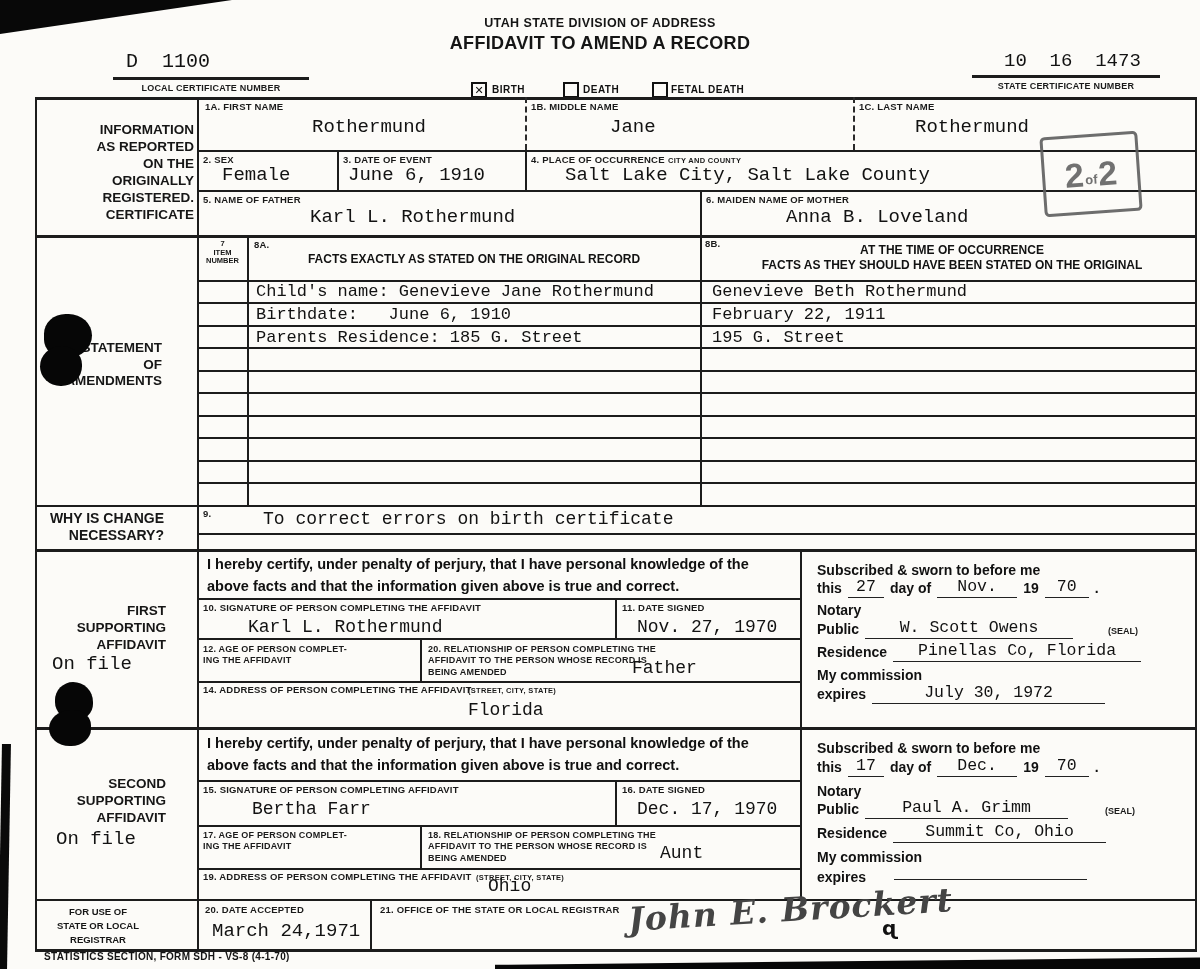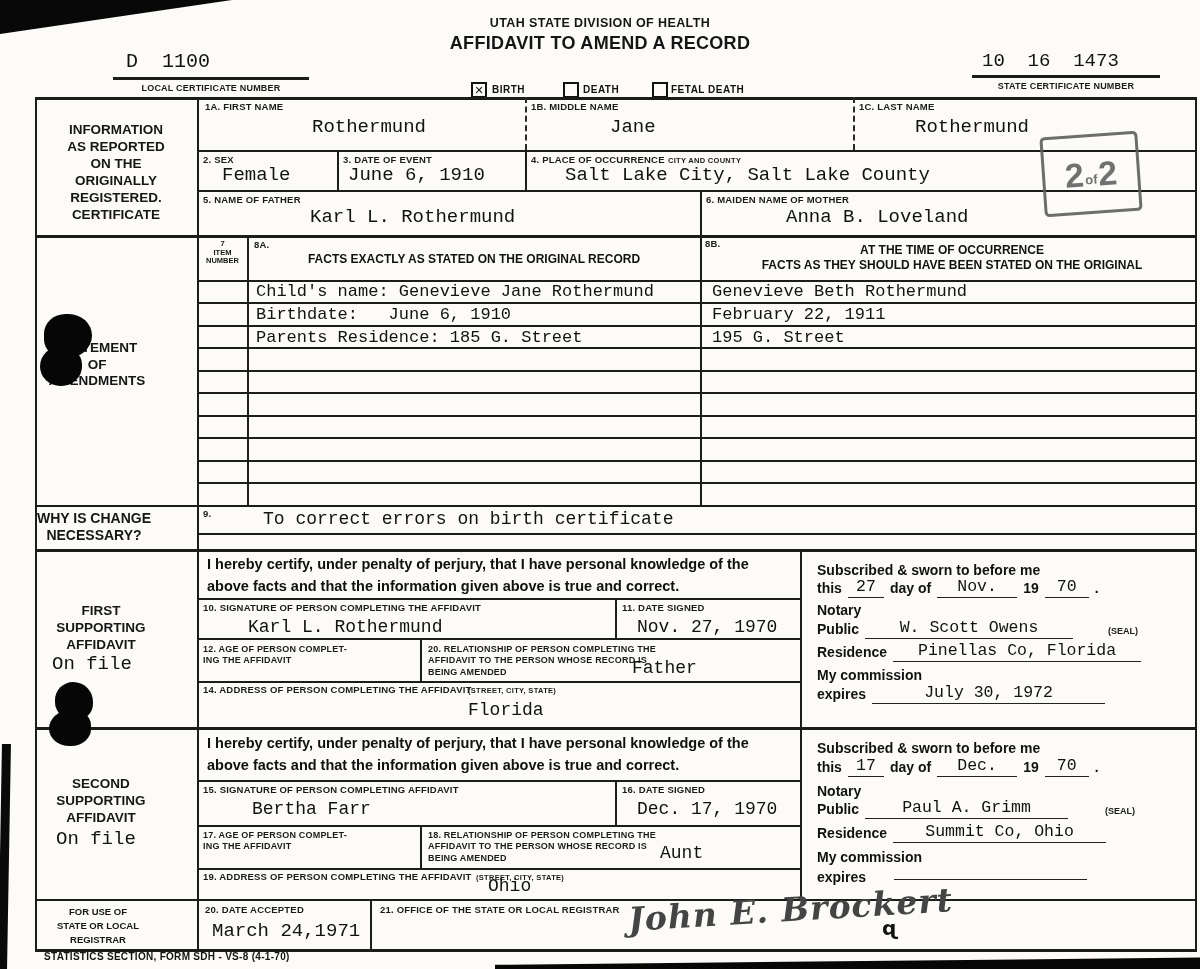--- a/index.html
+++ b/index.html
@@ -9,21 +9,21 @@
   .hl,.vl{position:absolute;background:#1c1c1c;}
   .vld{position:absolute;width:0;border-left:2px dashed #2a2a2a;}
   
   .flbl{position:absolute;font:700 9.5px/1.2 "Liberation Sans",sans-serif;color:#1a1a1a;letter-spacing:.2px;white-space:nowrap;}
   .flbl2{position:absolute;font:700 9px/1.25 "Liberation Sans",sans-serif;color:#1a1a1a;letter-spacing:.2px;white-space:nowrap;}
   .sub{font-weight:700;font-size:7.5px;letter-spacing:.3px;}
   
   .tv{position:absolute;font-family:"Liberation Mono","DejaVu Sans Mono",monospace;color:#121212;white-space:pre;}
   .t19{font-size:19px;} .t18{font-size:18px;} .t17{font-size:17px;} .t20{font-size:20px;}
   
-  .sb{position:absolute;font:700 13.5px/17px "Liberation Sans",sans-serif;text-align:center;color:#161616;}
+  .sb{position:absolute;font:700 13.5px/17px "Liberation Sans",sans-serif;text-align:right;color:#161616;}
   .sbsm{position:absolute;font:700 9.5px/14px "Liberation Sans",sans-serif;text-align:center;color:#161616;}
   .cert{position:absolute;font:700 14.5px/22px "Liberation Sans",sans-serif;color:#101010;}
   .hdr8{position:absolute;font:700 12px/15px "Liberation Sans",sans-serif;text-align:center;color:#121212;}
   
   .nrow{position:absolute;display:flex;align-items:baseline;gap:6px;font:700 14px/1.1 "Liberation Sans",sans-serif;color:#111;white-space:nowrap;justify-content:flex-end;}
   .nv{font-family:"Liberation Mono","DejaVu Sans Mono",monospace;font-weight:400;font-size:16.5px;
       border-bottom:1.5px solid #222;text-align:center;white-space:pre;padding:0 4px 1px 4px;}
   .seal{position:absolute;font:700 9px "Liberation Sans",sans-serif;color:#1a1a1a;}
   
   .ckbx{position:absolute;width:12px;height:12px;border:2px solid #111;display:flex;align-items:center;justify-content:center;
@@ -47,28 +47,28 @@
          clip-path:polygon(0 65%,100% 5%,100% 100%,0 100%);}
   .footer{position:absolute;left:44px;top:951px;font:700 10px "Liberation Sans",sans-serif;letter-spacing:.3px;color:#141414;}
   .hdr-agency{position:absolute;left:0;right:0;top:16px;text-align:center;font:700 12.5px "Liberation Sans",sans-serif;letter-spacing:.4px;}
   .hdr-title{position:absolute;left:0;right:0;top:33px;text-align:center;font:800 18px "Liberation Sans",sans-serif;letter-spacing:.3px;}
 </style>
 </head>
 <body>
 
 <div class="page">
 
-  <div class="hdr-agency">UTAH STATE DIVISION OF HEALTH</div>
+  <div class="hdr-agency">UTAH STATE DIVISION OF ADDRESS</div>
   <div class="hdr-title">AFFIDAVIT TO AMEND A RECORD</div>
 
   <div class="tv t20" style="left:126px;top:50px;">D  1100</div>
   <div class="hl" style="left:113px;top:77px;width:196px;height:2.5px;"></div>
   <div class="flbl2" style="left:113px;top:83px;width:196px;text-align:center;">LOCAL CERTIFICATE NUMBER</div>
 
-  <div class="tv t19" style="left:982px;top:50px;font-family:Liberation Mono, monospace;">10  16  1473</div>
+  <div class="tv t19" style="left:1004px;top:50px;font-family:Liberation Mono, monospace;">10  16  1473</div>
   <div class="hl" style="left:972px;top:75px;width:188px;height:2.5px;"></div>
   <div class="flbl2" style="left:972px;top:81px;width:188px;text-align:center;">STATE CERTIFICATE NUMBER</div>
 
   <div class="ckbx" style="left:471px;top:82px;">✕</div>
   <div class="cklb" style="left:492px;top:84px;">BIRTH</div>
   <div class="ckbx" style="left:563px;top:82px;"></div>
   <div class="cklb" style="left:583px;top:84px;">DEATH</div>
   <div class="ckbx" style="left:652px;top:82px;"></div>
   <div class="cklb" style="left:671px;top:84px;">FETAL DEATH</div>
 

